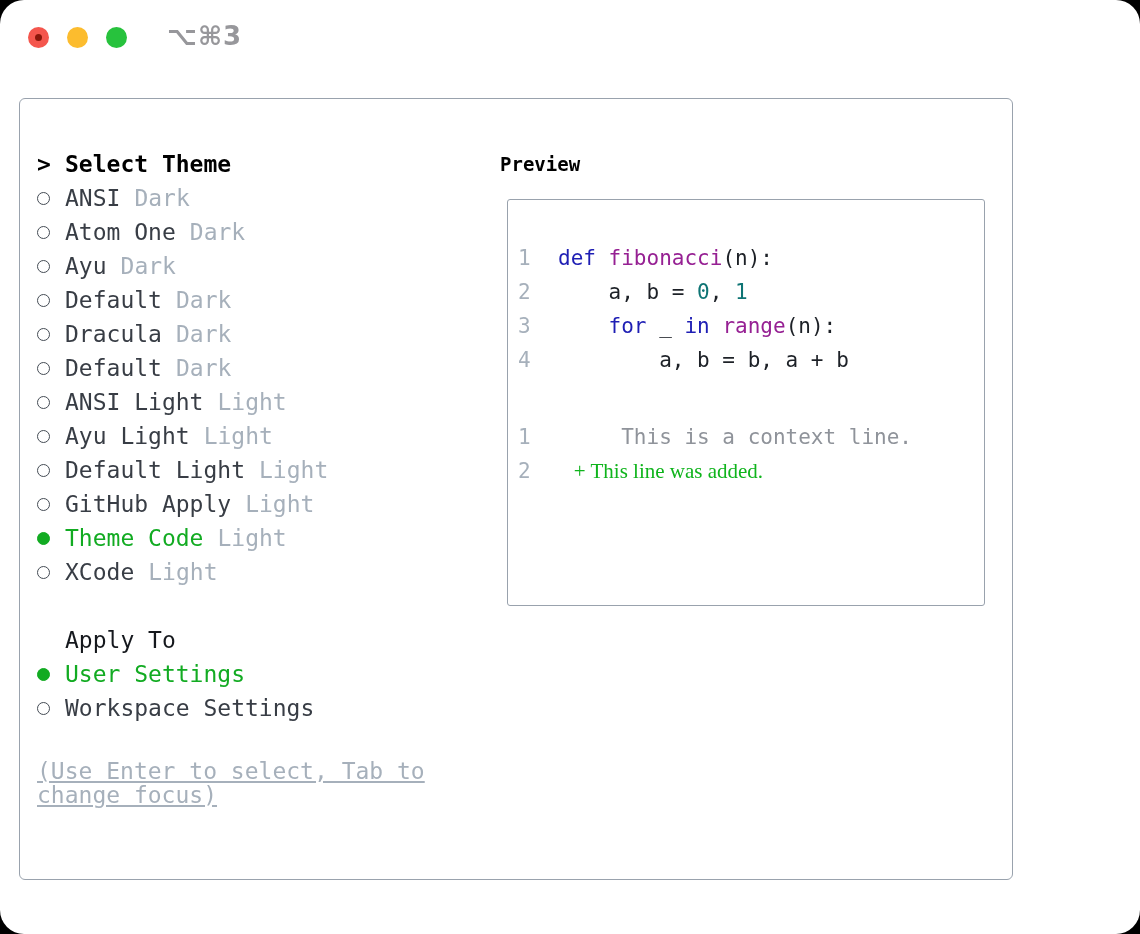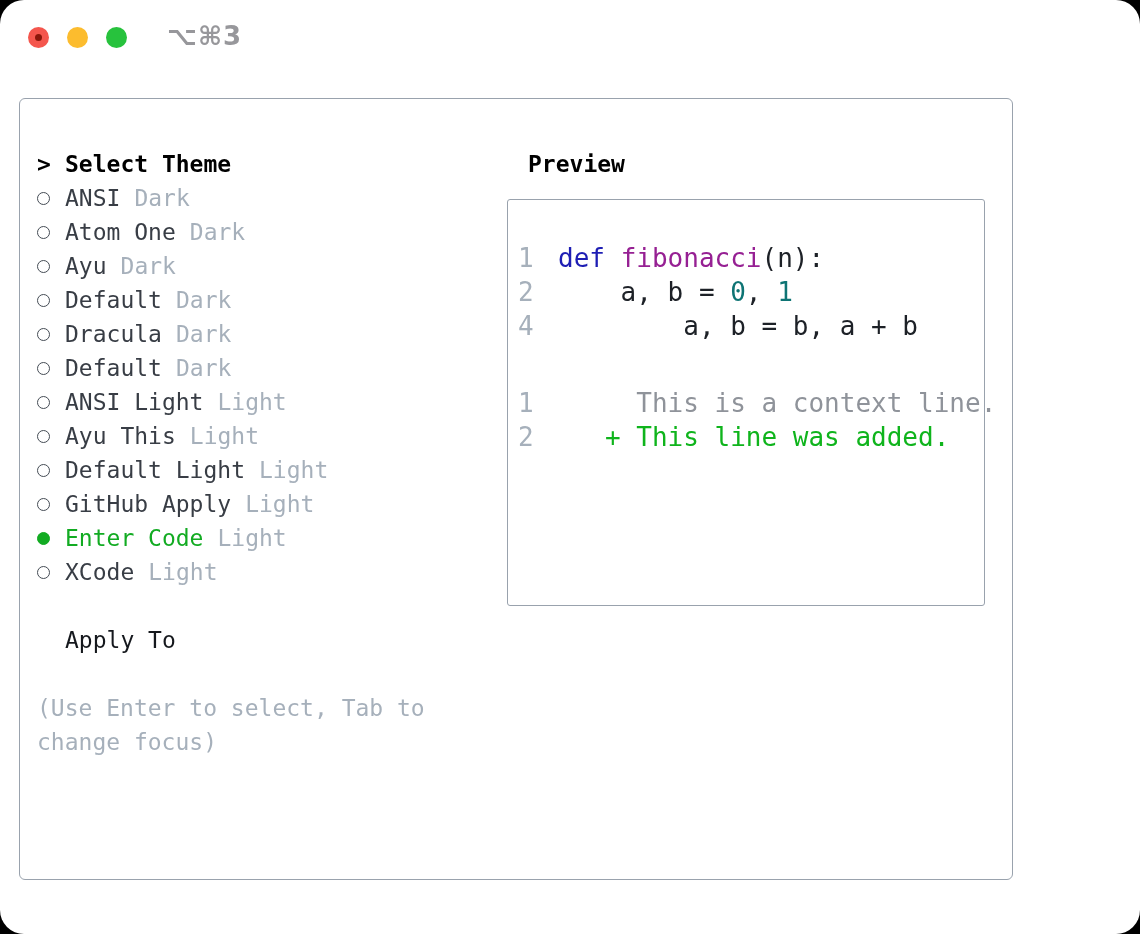--- a/index.html
+++ b/index.html
@@ -43,43 +43,43 @@
     border-radius:50%;box-sizing:border-box;
   }
   .radio.filled{background:var(--accent-green);border-color:var(--accent-green);}
   .row .name{color:var(--text-dark);}
   .row.selected .name{color:var(--accent-green);}
   .row.header .name{color:var(--heading-black);font-weight:bold;}
   .row.section .name{color:#15181d;}
   .variant{color:var(--muted);margin-left:14px;}
   .spacer{height:34px;}
   .hint{
-    width:432px;line-height:34px;color:var(--muted);font-size:23px;
+    width:432px;line-height:24px;color:var(--muted);font-size:23px;text-decoration:underline;
   }
   
   .preview-title{
-    position:absolute;left:508px;top:48px;height:34px;line-height:34px;
-    font-size:23px;font-weight:bold;color:var(--heading-black);text-align:center;
+    position:absolute;left:480px;top:48px;height:34px;line-height:34px;
+    font-size:19px;font-weight:bold;color:var(--heading-black);text-align:center;
   }
   .preview-box{
     position:absolute;left:487px;top:100px;width:478px;height:407px;
     border:1.5px solid var(--border);border-radius:3px;box-sizing:border-box;
     background:#fff;
   }
-  .code{position:absolute;left:10px;top:41px;font-size:26px;}
+  .code{position:absolute;left:10px;top:41px;font-size:21px;}
   .pline{height:34px;line-height:34px;white-space:pre;}
   .pline.blank{height:43px;}
   .ln{display:inline-block;width:40px;color:var(--muted);}
   .tk-kw{color:var(--keyword);}
   .tk-fn{color:var(--function-name);}
   .tk-lit{color:var(--literal);}
   .tk-plain{color:var(--code-plain);}
   .tk-ctx{color:var(--context-gray);}
   .tk-del{color:var(--deleted-red);}
-  .tk-add{color:var(--added-green);}
+  .tk-add{color:var(--added-green);font-family:Liberation Serif, serif;}
 </style>
 </head>
 <body>
 
 <div class="window">
 
   <div class="lights">
     <div class="light close">
       <span class="close-dot"></span>
     </div>
@@ -136,68 +136,82 @@
   </div>
 
   <div class="row">
     <span class="marker"><span class="radio"></span></span>
     <span class="name">ANSI Light</span>
     <span class="variant">Light</span>
   </div>
 
   <div class="row">
     <span class="marker"><span class="radio"></span></span>
-    <span class="name">Ayu This</span>
+    <span class="name">Ayu Light</span>
     <span class="variant">Light</span>
   </div>
 
   <div class="row">
     <span class="marker"><span class="radio"></span></span>
     <span class="name">Default Light</span>
     <span class="variant">Light</span>
   </div>
 
   <div class="row">
     <span class="marker"><span class="radio"></span></span>
     <span class="name">GitHub Apply</span>
     <span class="variant">Light</span>
   </div>
 
   <div class="row selected">
     <span class="marker"><span class="radio filled"></span></span>
-    <span class="name">Enter Code</span>
+    <span class="name">Theme Code</span>
     <span class="variant">Light</span>
   </div>
 
   <div class="row">
     <span class="marker"><span class="radio"></span></span>
     <span class="name">XCode</span>
     <span class="variant">Light</span>
   </div>
 </div>
 
       <div class="spacer"></div>
 
       <div class="row section">
         <span class="marker"></span>
         <span class="name">Apply To</span>
       </div>
 
+      <div id="apply-list">
+  <div class="row selected">
+    <span class="marker"><span class="radio filled"></span></span>
+    <span class="name">User Settings</span>
+    
+  </div>
+
+  <div class="row">
+    <span class="marker"><span class="radio"></span></span>
+    <span class="name">Workspace Settings</span>
+    
+  </div>
+</div>
 
       <div class="spacer"></div>
 
       <div class="hint">(Use Enter to select, Tab to change focus)</div>
     </div>
 
     <div class="preview-title">Preview</div>
 
     <div class="preview-box">
       <div class="code" id="code-lines">
           <div class="pline"><span class="ln">1</span><span class="tk-kw">def </span><span class="tk-fn">fibonacci</span><span class="tk-plain">(n):</span></div>
           <div class="pline"><span class="ln">2</span><span class="tk-plain">    a, b = </span><span class="tk-lit">0</span><span class="tk-plain">, </span><span class="tk-lit">1</span></div>
+          <div class="pline"><span class="ln">3</span><span class="tk-plain">    </span><span class="tk-kw">for</span><span class="tk-plain"> _ </span><span class="tk-kw">in</span><span class="tk-plain"> </span><span class="tk-fn">range</span><span class="tk-plain">(n):</span></div>
           <div class="pline"><span class="ln">4</span><span class="tk-plain">        a, b = b, a + b</span></div>
           <div class="pline blank"></div>
           <div class="pline"><span class="ln">1</span><span class="tk-ctx">     This is a context line.</span></div>
           <div class="pline"><span class="ln">2</span><span class="tk-add">   + This line was added.</span></div>
         </div>
     </div>
 
   </div>
 </div>
 

